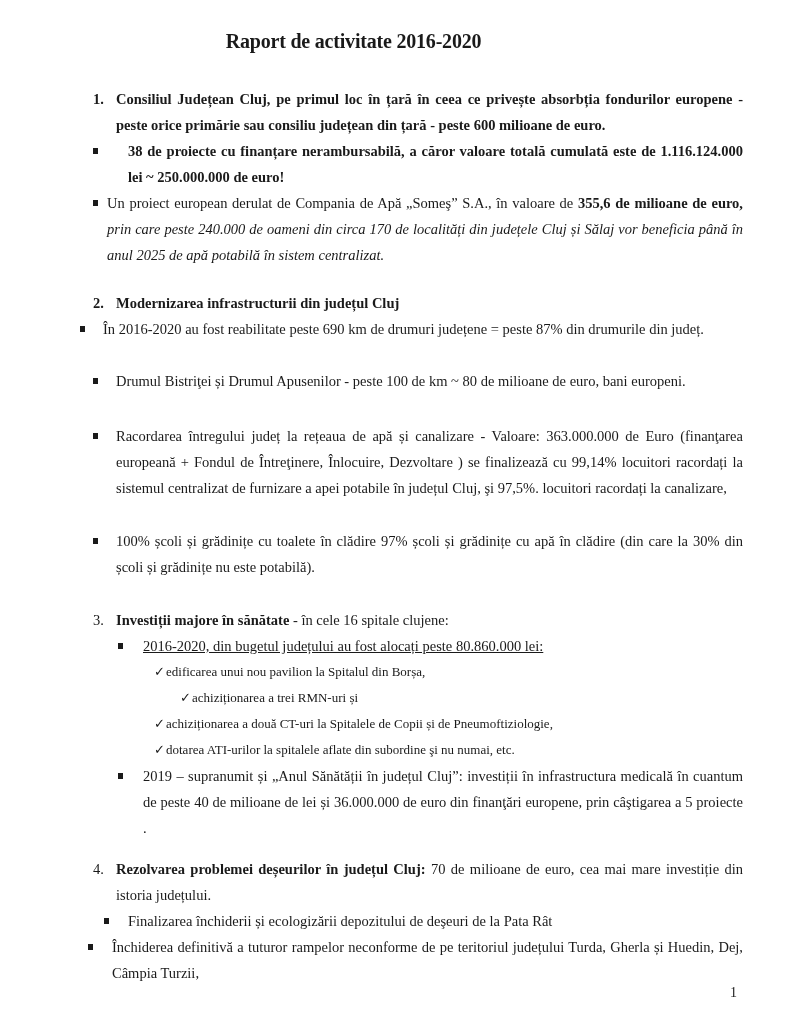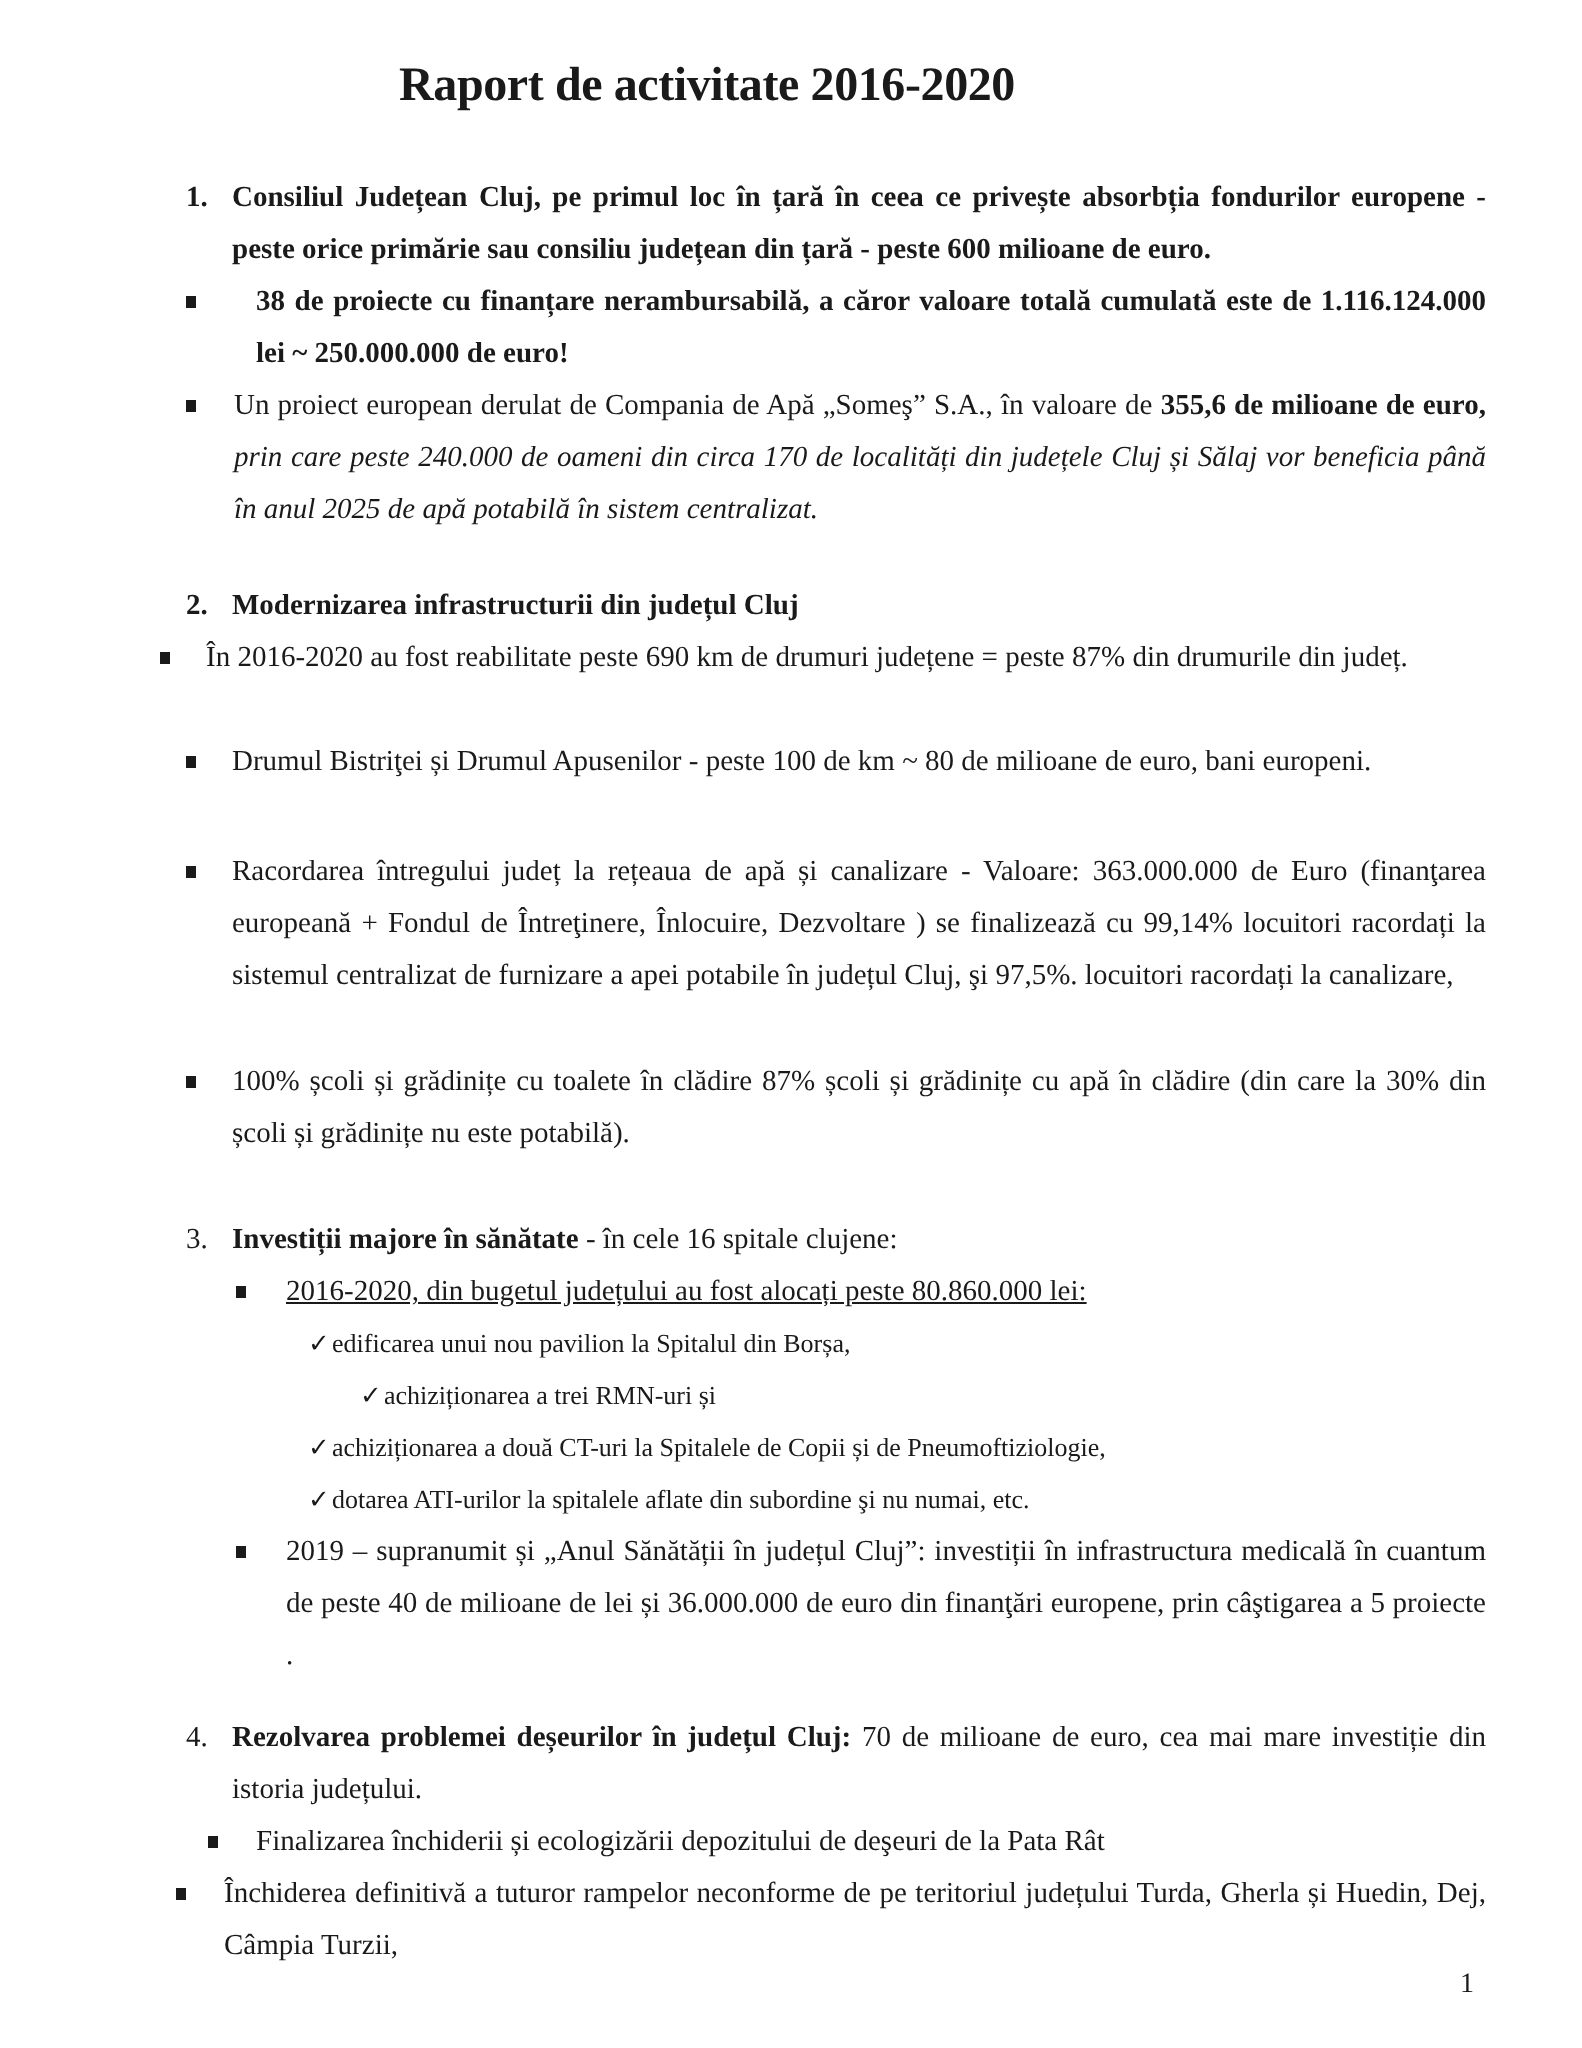--- a/index.html
+++ b/index.html
@@ -4,21 +4,21 @@
 <style>
   html, body { margin: 0; padding: 0; background: #ffffff; }
   body {
     width: 791px; height: 1024px; position: relative; overflow: hidden;
     font-family: "Liberation Serif", "DejaVu Serif", serif;
     color: #1a1a1a;
   }
   .page { position: absolute; left: 0; top: 0; width: 791px; height: 1024px; }
   .title {
     position: absolute; top: 30px; left: 0; width: 707px; text-align: center;
-    font-size: 24px; font-weight: bold; letter-spacing: -0.2px;
+    font-size: 20px; font-weight: bold; letter-spacing: -0.2px;
   }
   .blk { position: absolute; font-size: 14.5px; line-height: 26px; }
   .num-item { left: 93px; width: 650px; }
   .num-item .num { position: absolute; left: 0; top: 0; width: 24px; }
   .num-item .body { margin-left: 23px; text-align: justify; }
   .bul { position: absolute; }
   .bul .mark {
     position: absolute; left: 0; top: 10px; width: 5px; height: 6px; background: #1a1a1a;
   }
   .bul .body { text-align: justify; }
@@ -40,21 +40,21 @@
     <div class="body b">Consiliul Județean Cluj, pe primul loc în țară în ceea ce privește absorbția fondurilor europene - peste orice primărie sau consiliu județean din țară -  peste 600 milioane de euro.</div>
   </div>
 
   <div class="blk bul" style="top:138px; left:93px; width:650px;">
     <span class="mark"></span>
     <div class="body b" style="margin-left:35px;">38 de proiecte cu finanțare nerambursabilă, a căror valoare totală cumulată este de 1.116.124.000 lei ~ 250.000.000   de euro!</div>
   </div>
 
   <div class="blk bul" style="top:190px; left:93px; width:650px;">
     <span class="mark"></span>
-    <div class="body" style="margin-left:24px;"><span>Un proiect european derulat de  Compania de Apă „Someş” S.A., în valoare de </span><span class="b">355,6 de milioane de euro,</span><span class="i"> prin care peste 240.000 de oameni din circa 170 de localități din județele Cluj și Sălaj vor beneficia până în anul 2025 de apă potabilă în sistem centralizat.</span></div>
+    <div class="body" style="margin-left:14px;"><span>Un proiect european derulat de  Compania de Apă „Someş” S.A., în valoare de </span><span class="b">355,6 de milioane de euro,</span><span class="i"> prin care peste 240.000 de oameni din circa 170 de localități din județele Cluj și Sălaj vor beneficia până în anul 2025 de apă potabilă în sistem centralizat.</span></div>
   </div>
 
   <div class="blk num-item" style="top:290px;">
     <span class="num b">2.</span>
     <div class="body b">Modernizarea infrastructurii din județul Cluj</div>
   </div>
 
   <div class="blk bul" style="top:316px; left:80px; width:650px;">
     <span class="mark"></span>
     <div class="body" style="margin-left:23px;">În 2016-2020 au fost reabilitate peste 690 km de drumuri județene = peste 87% din drumurile din județ.</div>
@@ -65,21 +65,21 @@
     <div class="body" style="margin-left:23px;">Drumul Bistriţei și Drumul Apusenilor - peste 100 de km ~ 80 de milioane de euro, bani europeni.</div>
   </div>
 
   <div class="blk bul" style="top:423px; left:93px; width:650px;">
     <span class="mark"></span>
     <div class="body" style="margin-left:23px;">Racordarea întregului județ la rețeaua de apă și canalizare - Valoare: 363.000.000 de Euro (finanţarea europeană + Fondul de Întreţinere, Înlocuire, Dezvoltare )   se finalizează cu 99,14% locuitori racordați la sistemul centralizat de furnizare a apei potabile în județul Cluj, şi 97,5%.  locuitori racordați la canalizare,</div>
   </div>
 
   <div class="blk bul" style="top:528px; left:93px; width:650px;">
     <span class="mark"></span>
-    <div class="body" style="margin-left:23px;">100% școli și grădinițe cu toalete în clădire  87% școli și grădinițe cu apă în clădire (din care la 30% din școli și grădinițe nu este potabilă).</div>
+    <div class="body" style="margin-left:23px;">100% școli și grădinițe cu toalete în clădire  97% școli și grădinițe cu apă în clădire (din care la 30% din școli și grădinițe nu este potabilă).</div>
   </div>
 
   <div class="blk num-item" style="top:607px;">
     <span class="num">3.</span>
     <div class="body"><span class="b">Investiții majore în sănătate</span><span> -  în cele 16 spitale clujene:</span></div>
   </div>
 
   <div class="blk bul" style="top:633px; left:118px; width:625px;text-decoration:underline;">
     <span class="mark"></span>
     <div class="body" style="margin-left:25px;">2016-2020, din bugetul județului au fost alocați peste 80.860.000 lei:</div>

